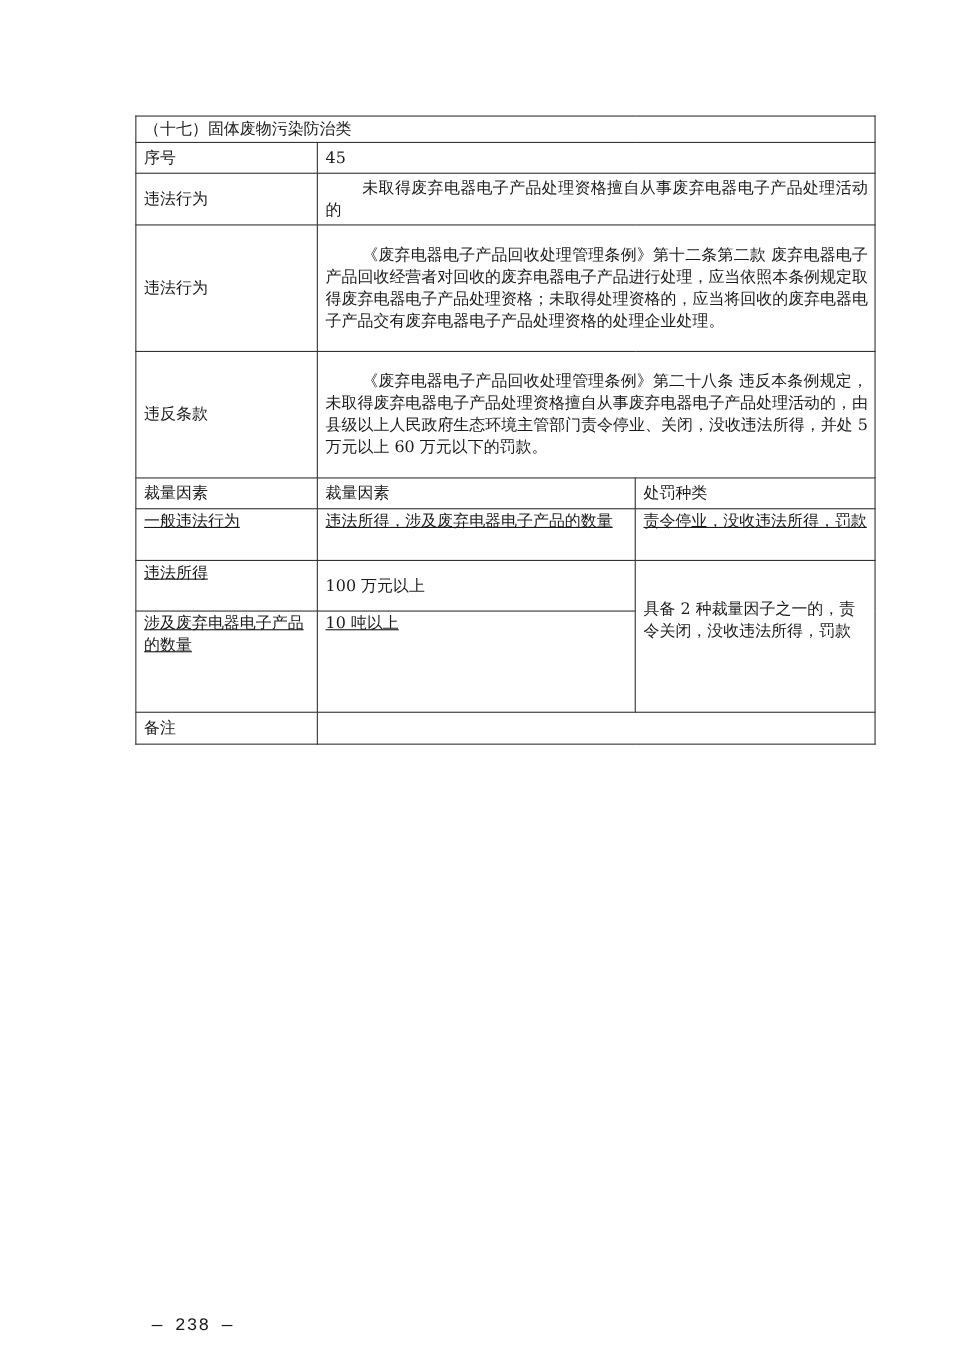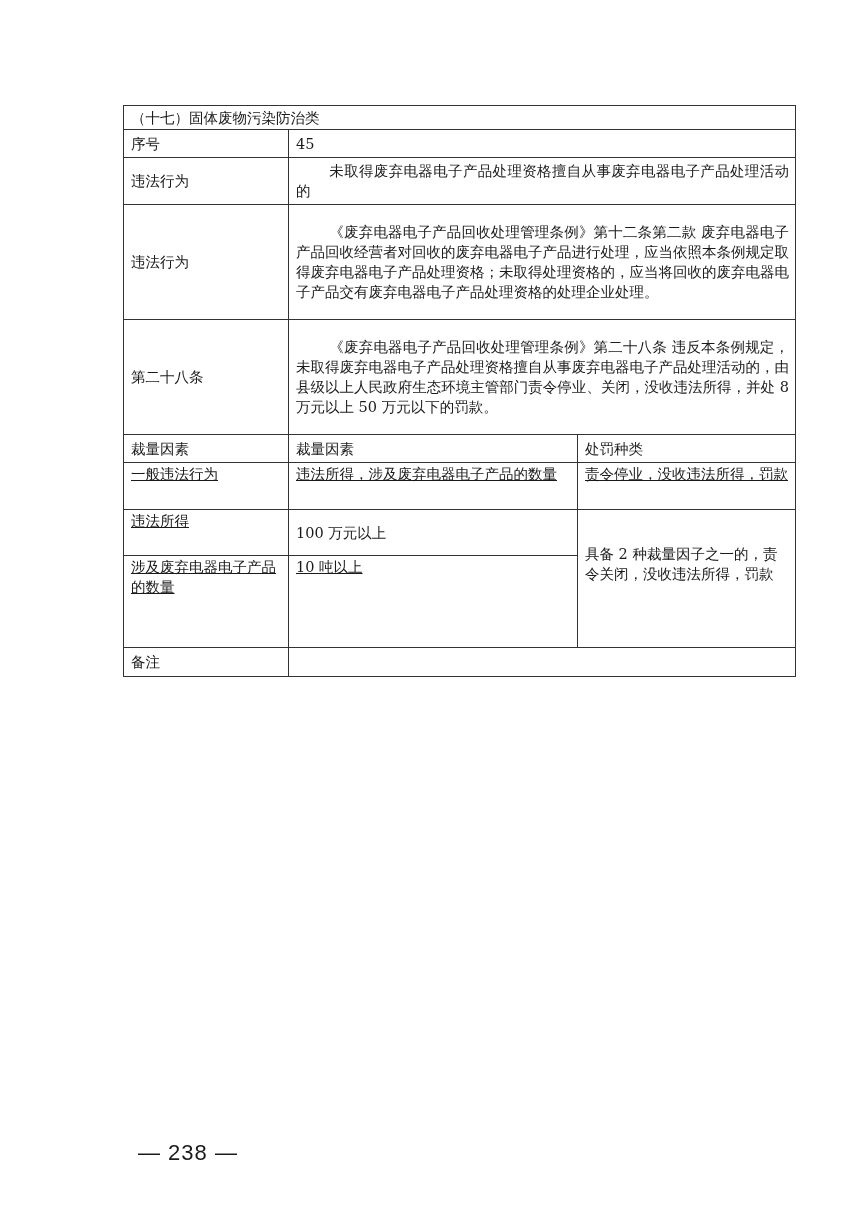--- a/index.html
+++ b/index.html
@@ -13,22 +13,22 @@
     border-collapse: collapse; table-layout: fixed;
     font-size: 14.5px; line-height: 20px; border-radius: 30px;
   }
   .tbl td {
     border: 1px solid #333; padding: 1px 6px 1px 7px; vertical-align: middle;
     word-break: break-all;
   }
   .tbl td.top { vertical-align: top; text-decoration: underline; }
   .indent { text-indent: 2.3em; text-align: justify; margin-left: 32px; }
   .pageno {
-    position: absolute; left: 138px; top: 1140px; font-size: 22px;
-    font-family: Liberation Sans, sans-serif; letter-spacing: 1px;
+    position: absolute; left: 138px; top: 1196px; font-size: 16px;
+    font-family: Liberation Mono, monospace; letter-spacing: 1px;
   }
 </style>
 </head>
 <body>
 
 <table class="tbl">
   <colgroup>
     <col style="width:165px">
     <col style="width:289px">
     <col style="width:218px">
@@ -43,22 +43,22 @@
   </tr>
   <tr style="height:47px">
     <td>违法行为</td>
     <td colspan="2" class="indent">未取得废弃电器电子产品处理资格擅自从事废弃电器电子产品处理活动的</td>
   </tr>
   <tr style="height:115px">
     <td>违法行为</td>
     <td colspan="2" class="indent">《废弃电器电子产品回收处理管理条例》第十二条第二款  废弃电器电子产品回收经营者对回收的废弃电器电子产品进行处理，应当依照本条例规定取得废弃电器电子产品处理资格；未取得处理资格的，应当将回收的废弃电器电子产品交有废弃电器电子产品处理资格的处理企业处理。</td>
   </tr>
   <tr style="height:115px">
-    <td>第二十八条</td>
-    <td colspan="2" class="indent">《废弃电器电子产品回收处理管理条例》第二十八条  违反本条例规定，未取得废弃电器电子产品处理资格擅自从事废弃电器电子产品处理活动的，由县级以上人民政府生态环境主管部门责令停业、关闭，没收违法所得，并处 8 万元以上 50 万元以下的罚款。</td>
+    <td>违反条款</td>
+    <td colspan="2" class="indent">《废弃电器电子产品回收处理管理条例》第二十八条  违反本条例规定，未取得废弃电器电子产品处理资格擅自从事废弃电器电子产品处理活动的，由县级以上人民政府生态环境主管部门责令停业、关闭，没收违法所得，并处 5 万元以上 60 万元以下的罚款。</td>
   </tr>
   <tr style="height:28px">
     <td>裁量因素</td>
     <td>裁量因素</td>
     <td>处罚种类</td>
   </tr>
   <tr style="height:47px">
     <td class="top">一般违法行为</td>
     <td class="top">违法所得，涉及废弃电器电子产品的数量</td>
     <td class="top">责令停业，没收违法所得，罚款</td>

